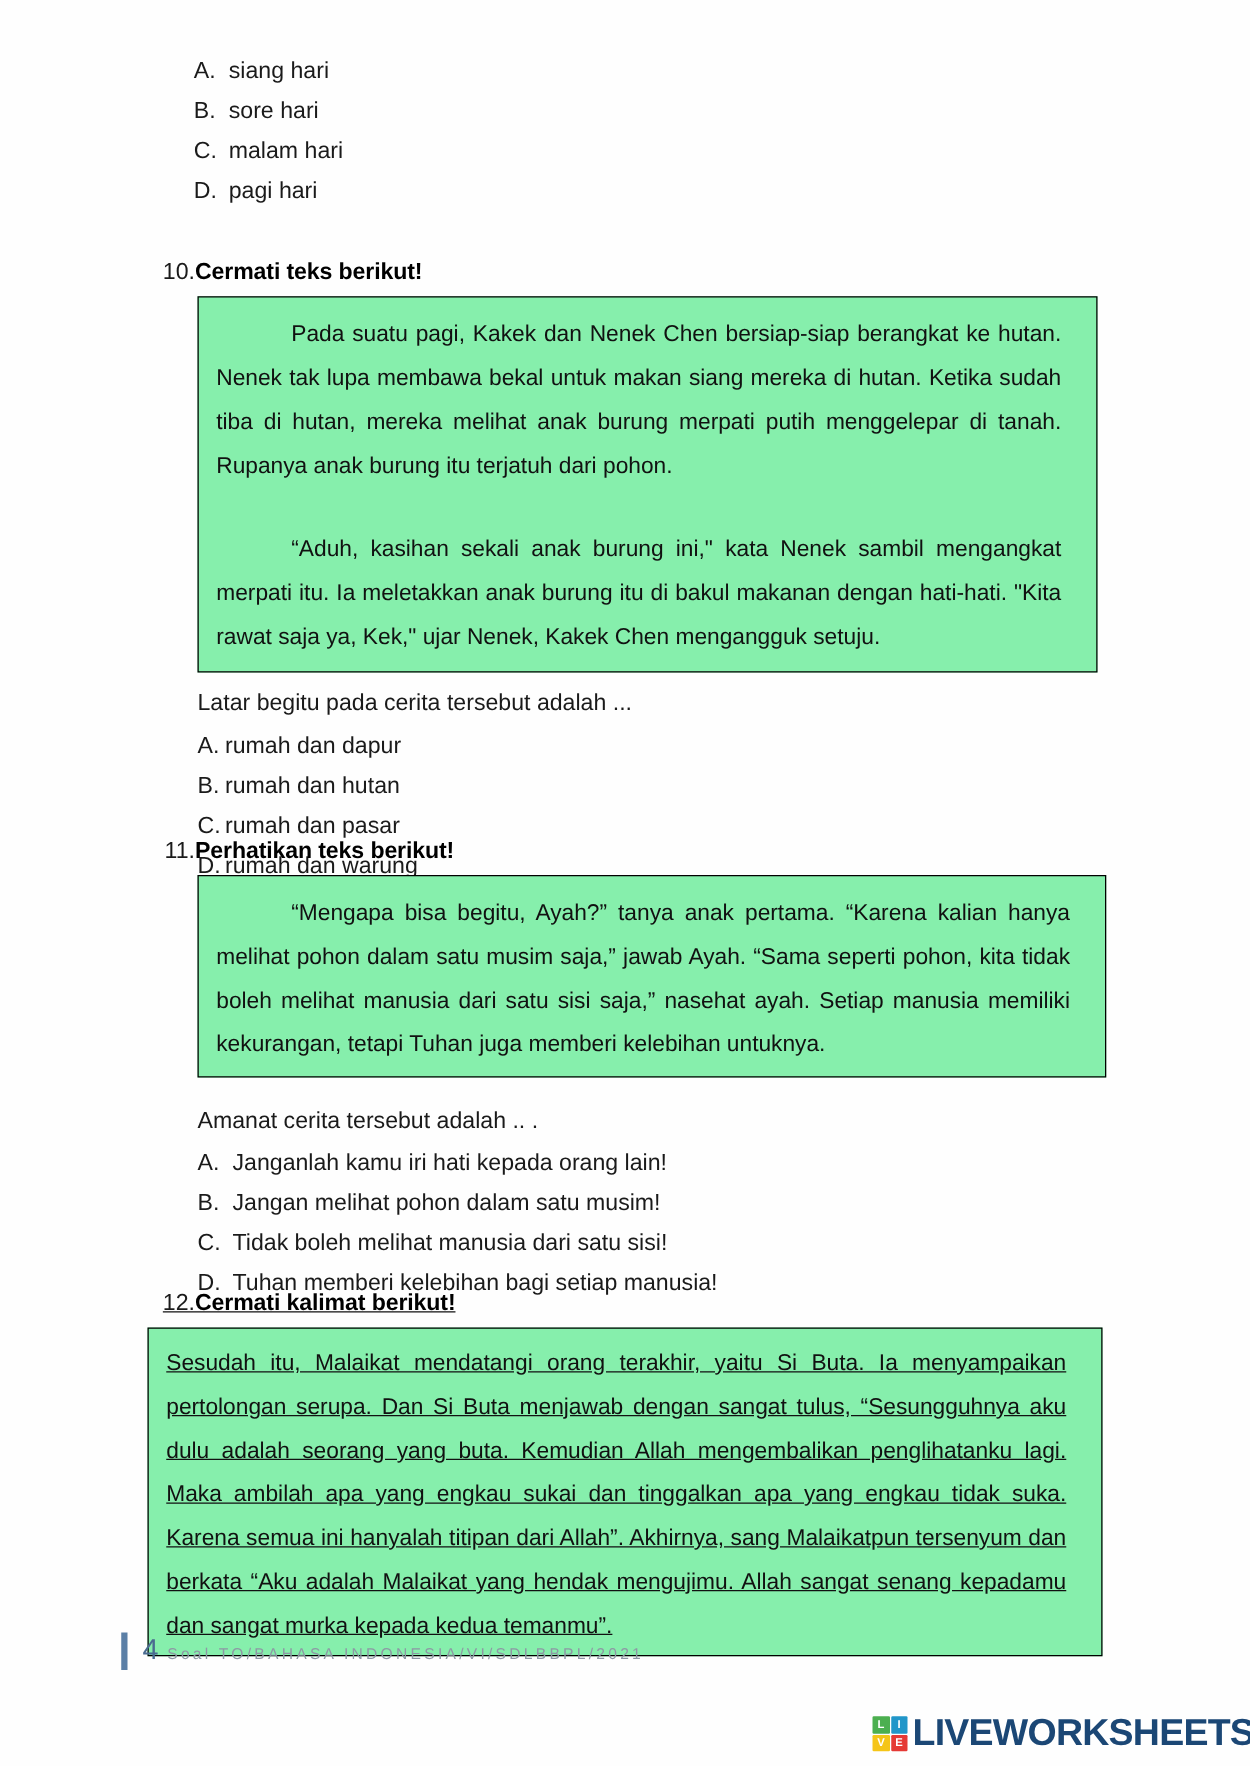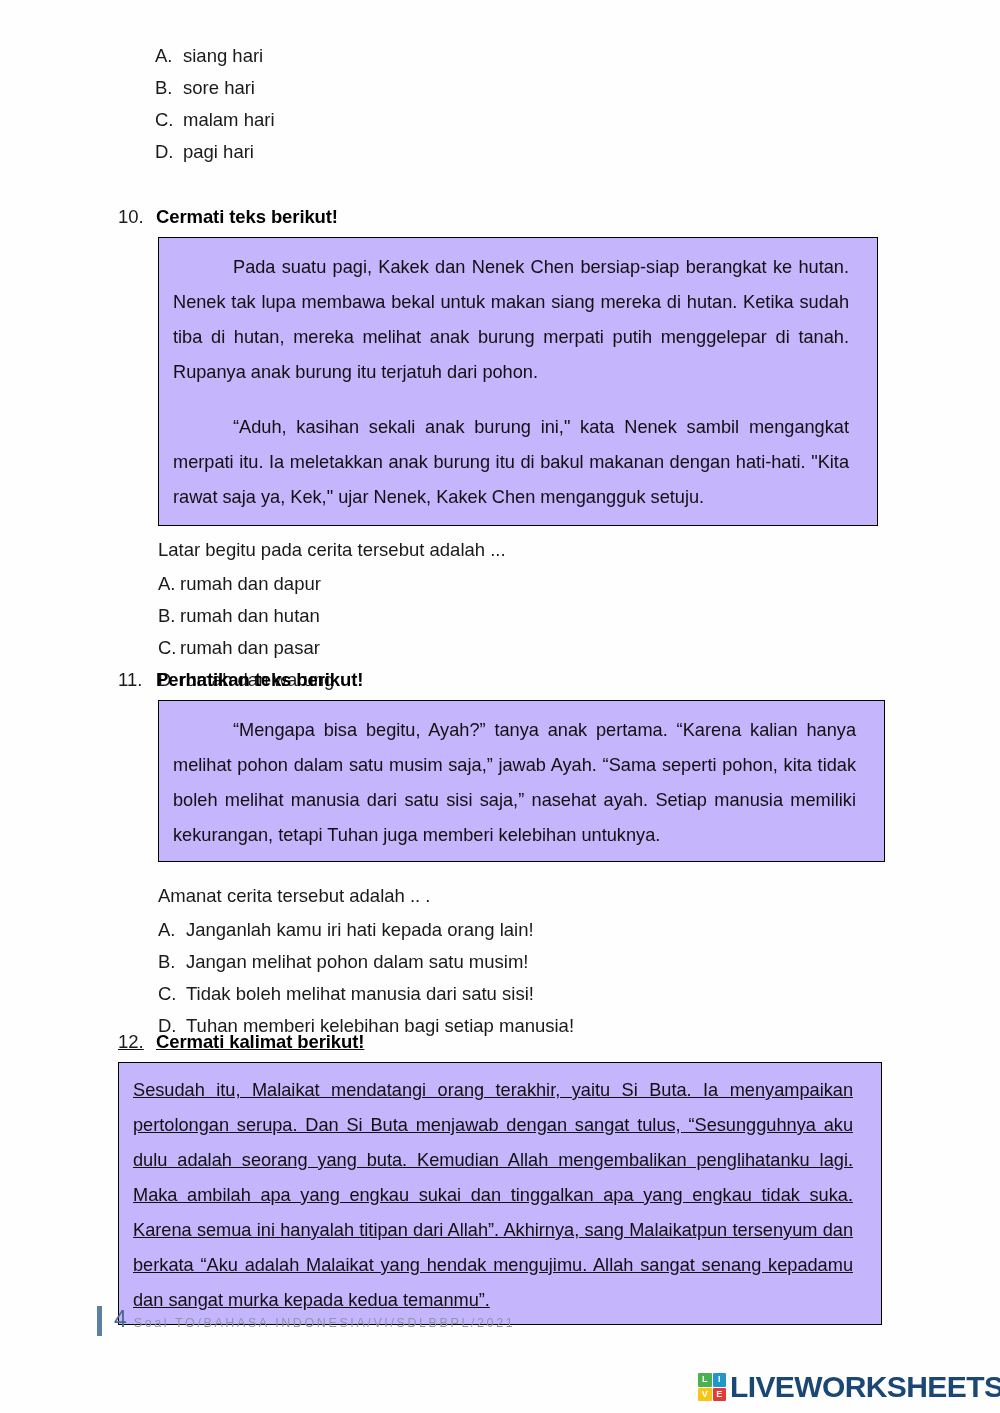--- a/index.html
+++ b/index.html
@@ -49,43 +49,44 @@
   .qhead {
     display: flex;
     align-items: baseline;
     font-size: 18.5px;
   }
   .qnum {
     width: 38px;
     flex: 0 0 38px;
     font-weight: 400;
     color: #1a1a1a;
+    text-align: right;
   }
   .qtitle {
     font-weight: bold;
     color: #000;
     letter-spacing: -0.1px;
   }
 
   .textbox {
     border: 1.6px solid #000;
-    background: #c4b5fd;
+    background: #86efac;
     box-sizing: border-box;
     padding: 12px 28px 10px 14px;
   }
   .tb-para {
     font-size: 18.2px;
     line-height: 35px;
     text-align: justify;
     text-justify: inter-word;
     margin: 0;
     color: #111;
   }
   .tb-para.indent { text-indent: 60px; }
-  .tb-para + .tb-para { margin-top: 20px; }
+  .tb-para + .tb-para { margin-top: 32px; }
 
   .qprompt {
     font-size: 18.5px;
     line-height: 32px;
     color: #1a1a1a;
   }
 
   .answers { margin-top: 2px; }
 
   

